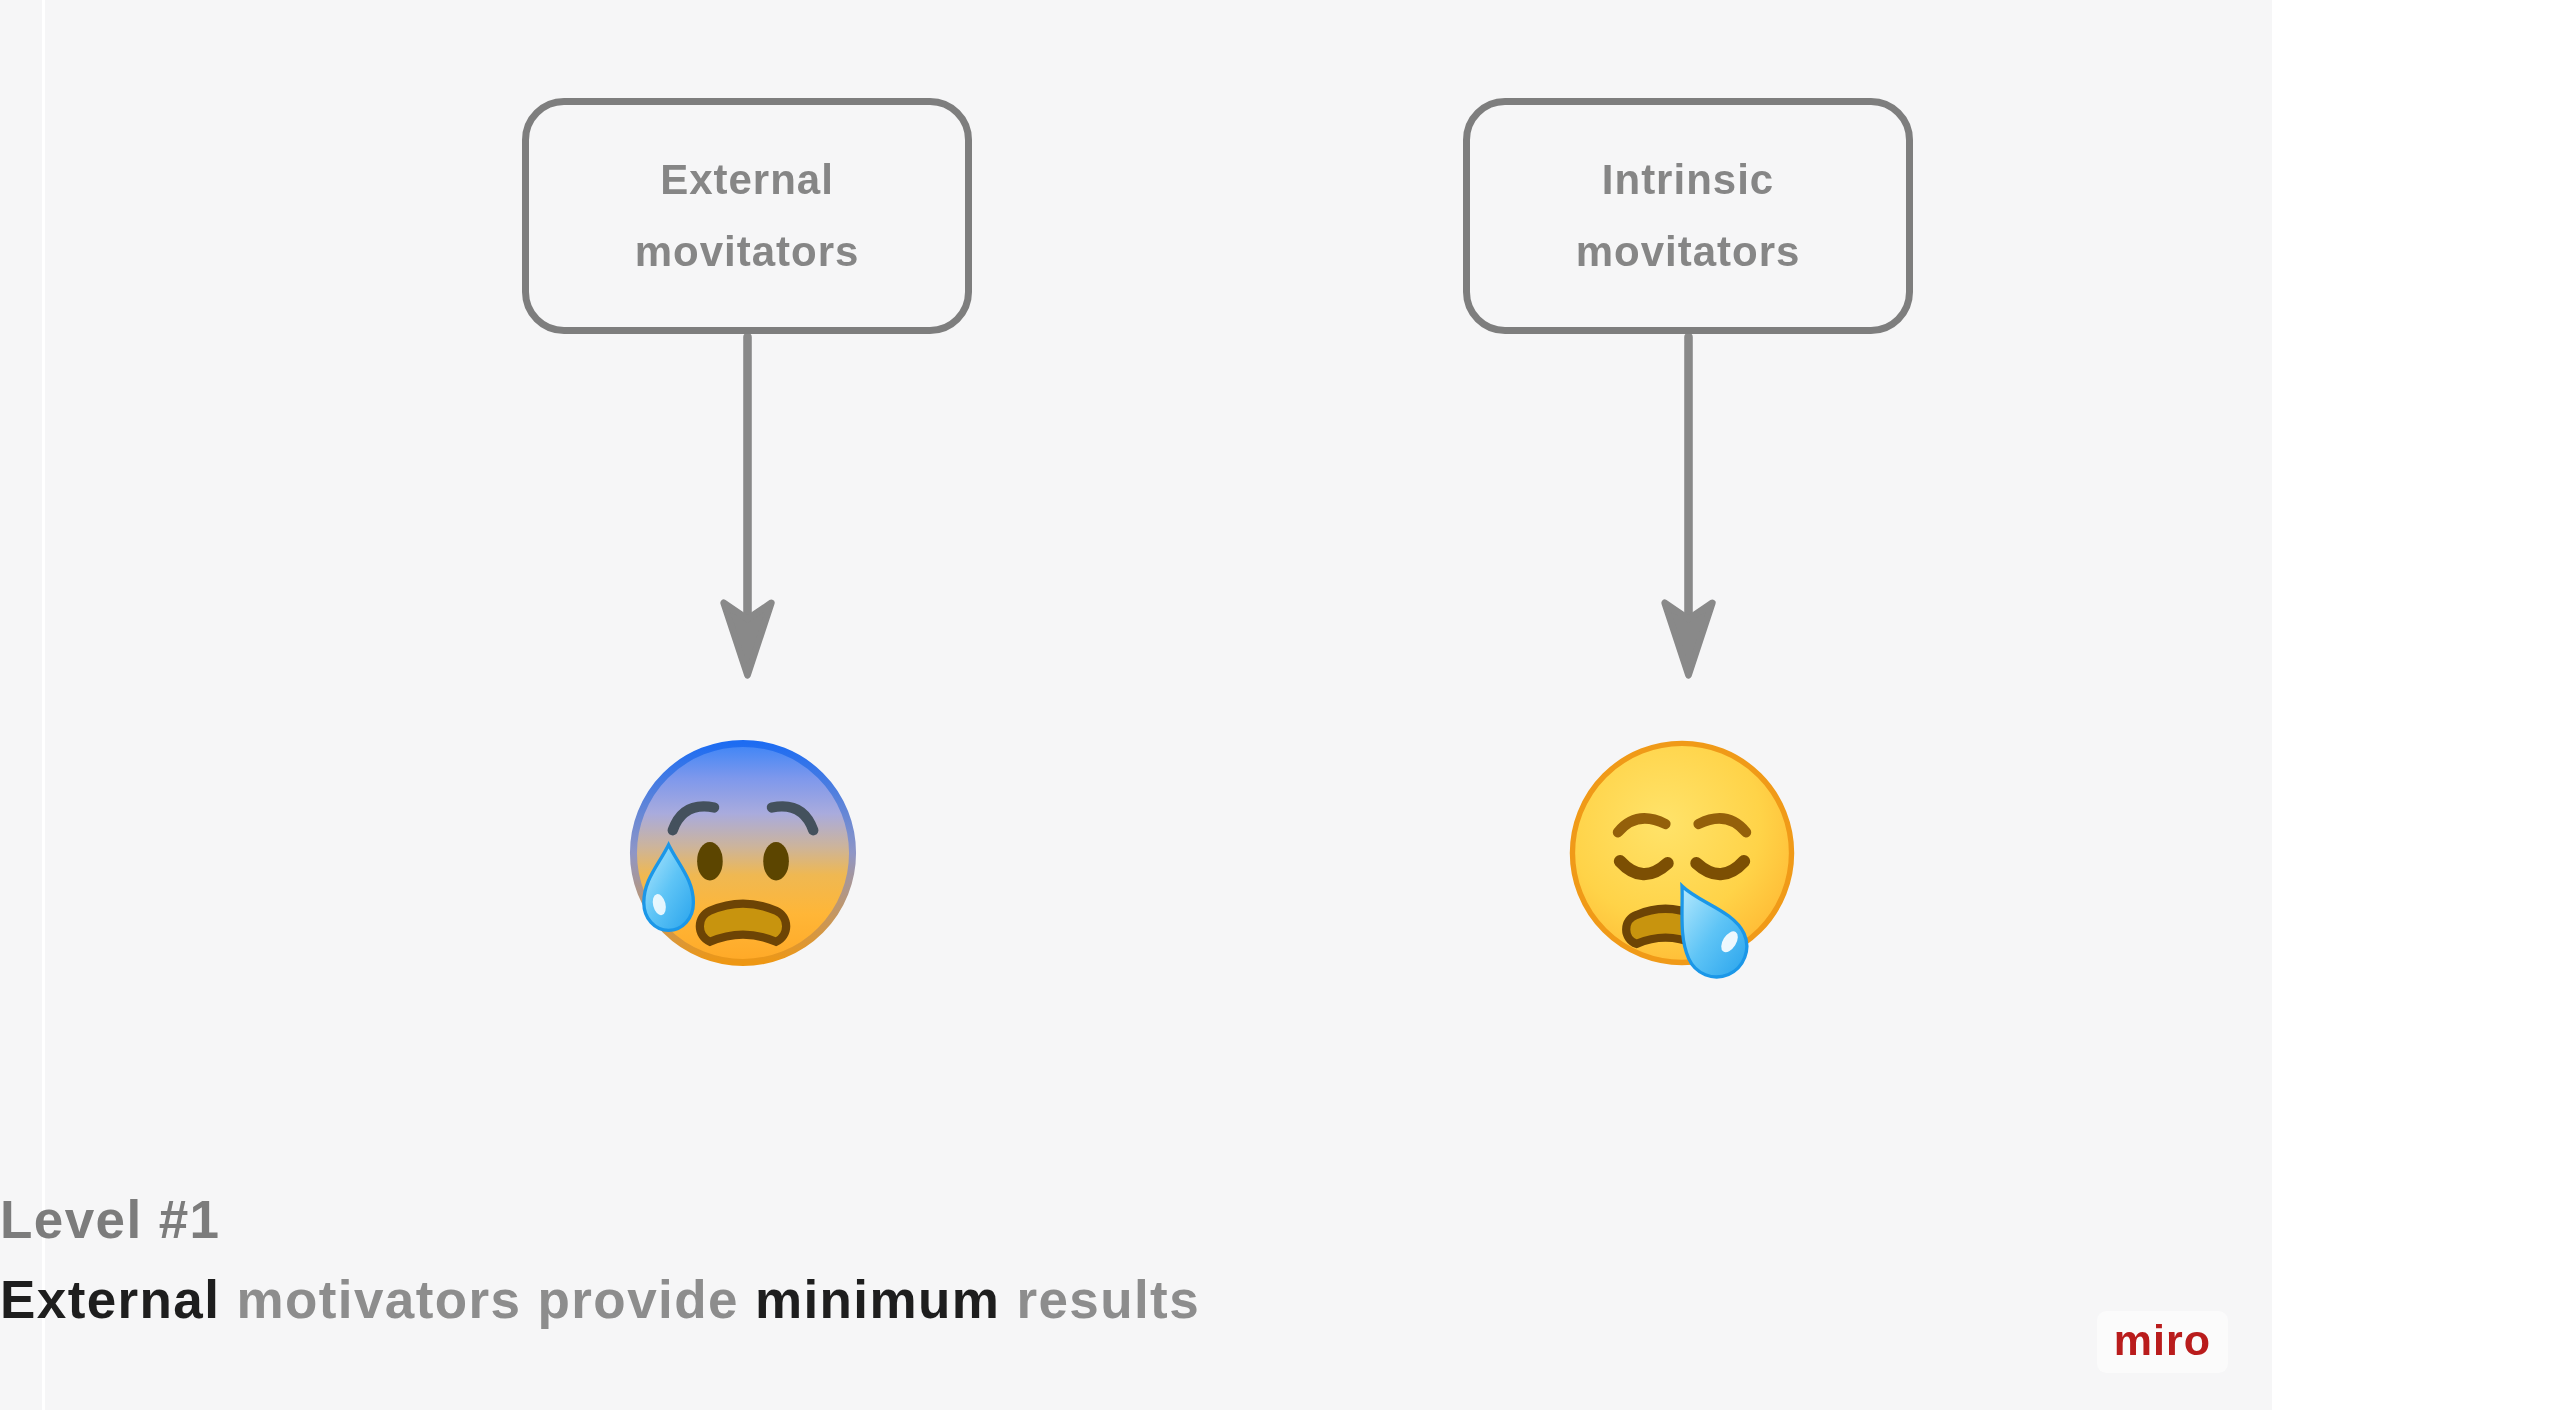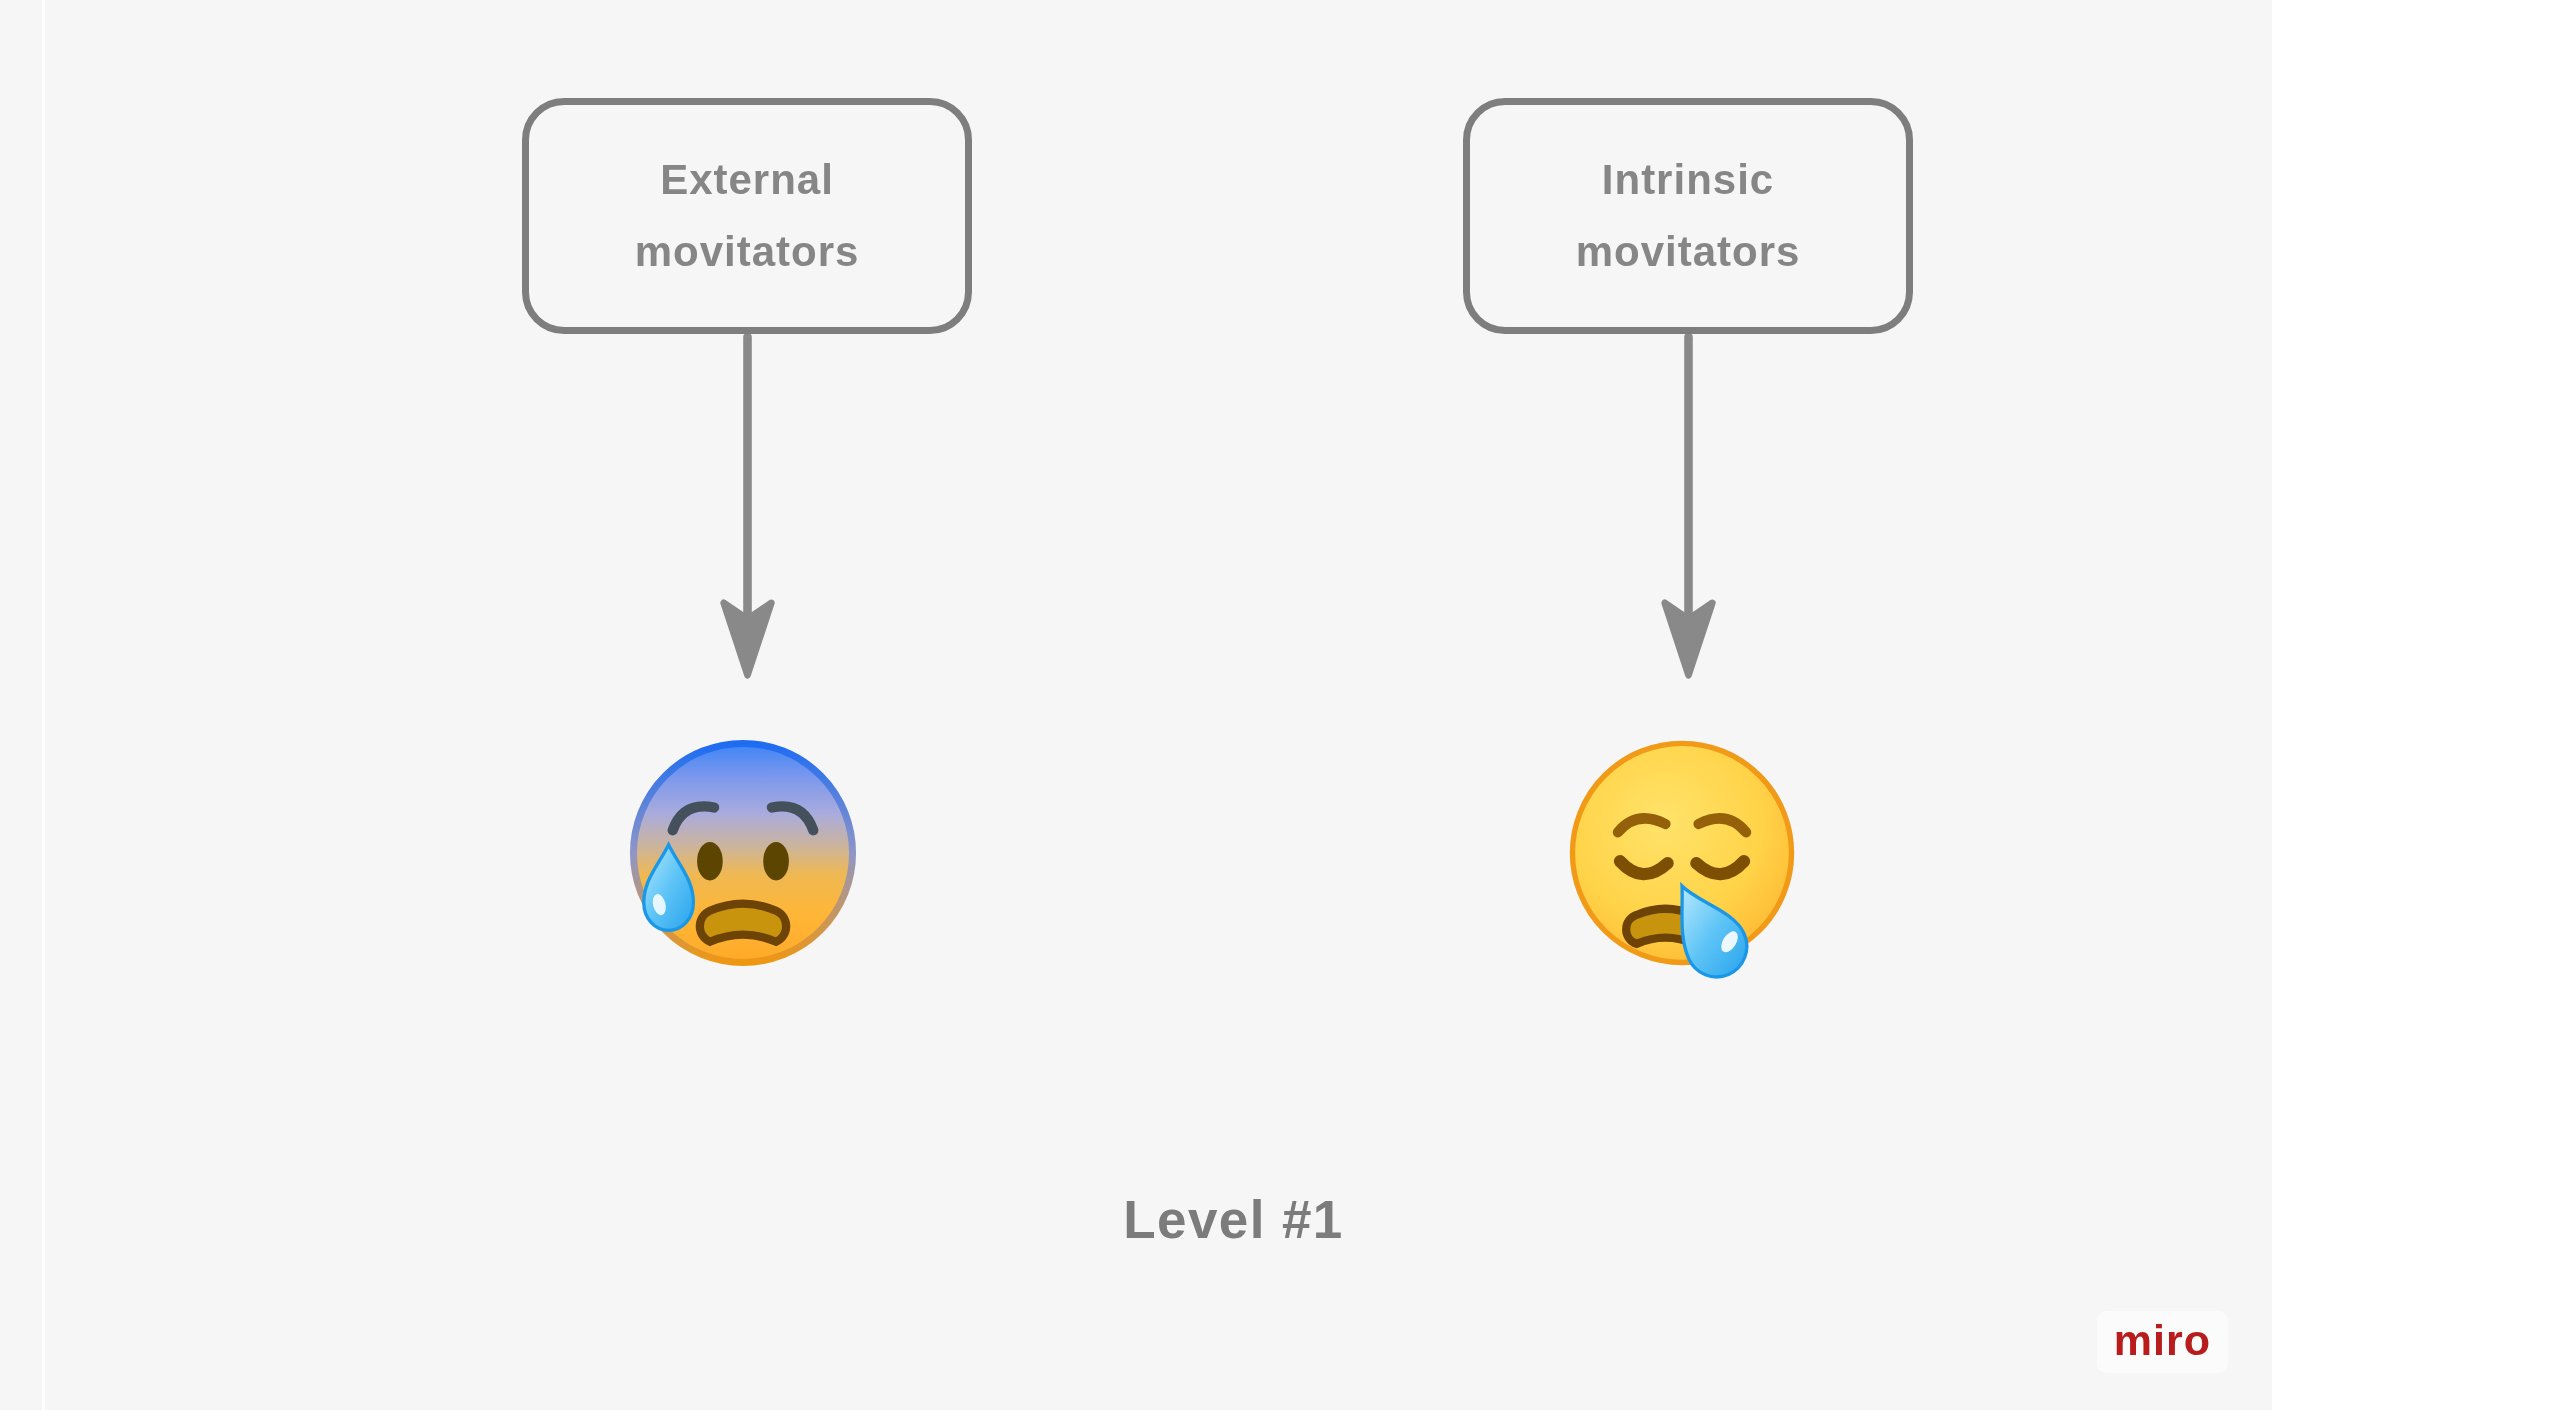--- a/index.html
+++ b/index.html
@@ -25,21 +25,21 @@
   .node-box.left{left:522px;}
   .node-box.right{left:1463px;}
   .arrow{position:absolute;top:334px;width:61px;height:349px;}
   .arrow.left{left:717px;}
   .arrow.right{left:1658px;}
   .emoji{position:absolute;top:731px;width:248px;height:248px;}
   .emoji.left{left:619px;}
   .emoji.right{left:1558px;}
   .caption{
     position:absolute;left:0;top:1180px;width:2467px;
-    text-align:center;font-weight:700;font-size:53px;line-height:80px;
+    text-align:left;font-weight:700;font-size:53px;line-height:80px;
     letter-spacing:1.4px;
   }
   .caption .heading{color:#7c7c7c;}
   .caption .muted{color:#8d8d8d;}
   .caption .em{color:#1e1e1e;}
   .watermark{
     position:absolute;right:44px;bottom:38px;
     background:rgba(255,255,255,0.55);
     border-radius:9.5px;padding:7.6px 17px 11.4px 17px;
     color:#b91c1c;font-weight:700;font-size:43px;letter-spacing:1px;
@@ -123,18 +123,21 @@
     <path d="M91,49 Q82,38 68,45" fill="none" stroke="#94600a" stroke-width="5" stroke-linecap="round"></path>
     <path d="M30,63 Q41,75 53,64" fill="none" stroke="#7c4f03" stroke-width="6" stroke-linecap="round"></path>
     <path d="M67,64 Q79,75 90,63" fill="none" stroke="#7c4f03" stroke-width="6" stroke-linecap="round"></path>
     <path d="M38,89 Q52,83 66,89 A7.4,7.4 0 0 1 66,103 Q52,97 38,103 A7.4,7.4 0 0 1 38,89 Z" fill="#c8940e" stroke="#6d4405" stroke-width="4"></path>
     <path d="M60,75 C68,83 85,87 90,98 C93.5,105.5 90,114.5 82.5,117.8 C75,121 66.5,117.5 63.2,110 C58.5,99.5 60.5,86 60,75 Z" fill="url(#dropBlue2)" stroke="#1b97e8" stroke-width="1.6"></path>
     <ellipse cx="83" cy="102" rx="3.2" ry="5.6" fill="#ffffff" opacity="0.9" transform="rotate(32 83 102)"></ellipse>
   </svg>
 
   <div class="caption">
     <div class="heading">Level #1</div>
+    <div>
+      <span class="em">External</span><span class="muted"> motivators provide </span><span class="em">minimum</span><span class="muted"> results</span>
+    </div>
   </div>
 
   <div class="watermark">miro</div>
 
 </div>
 
 
 </body></html>

